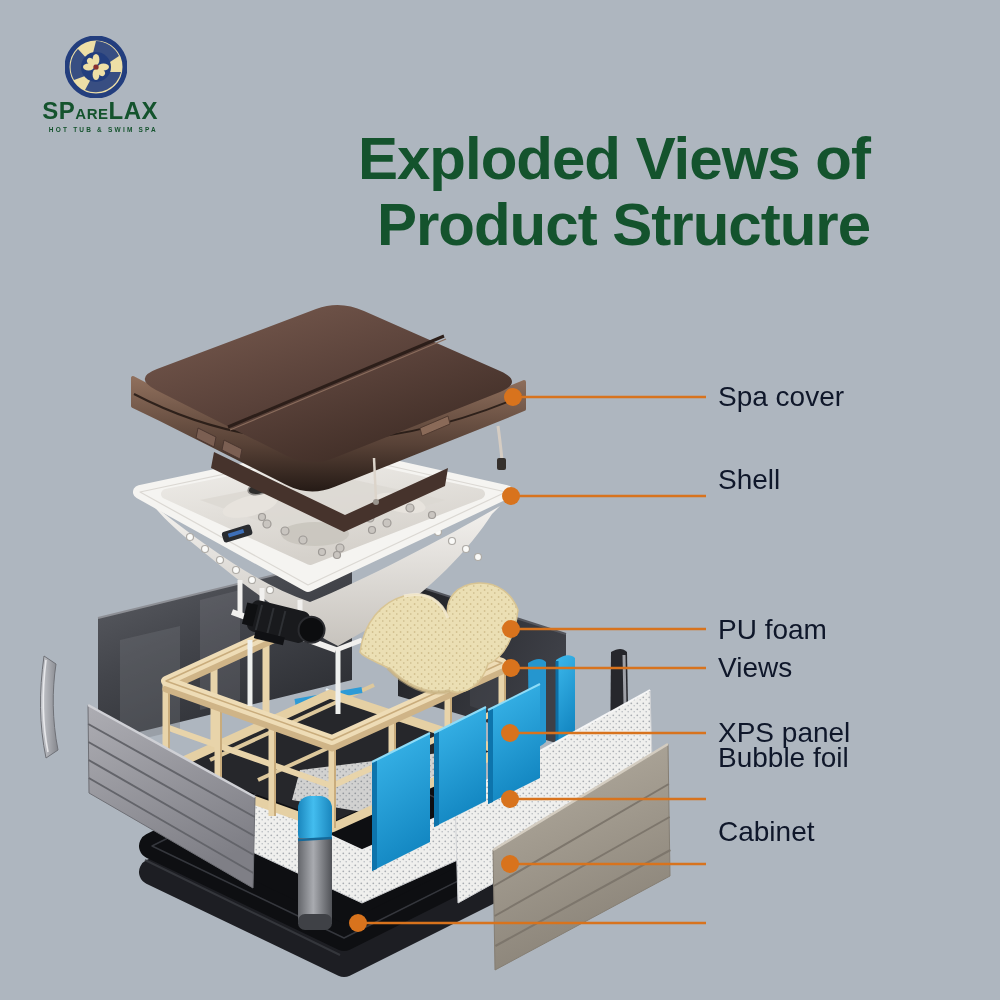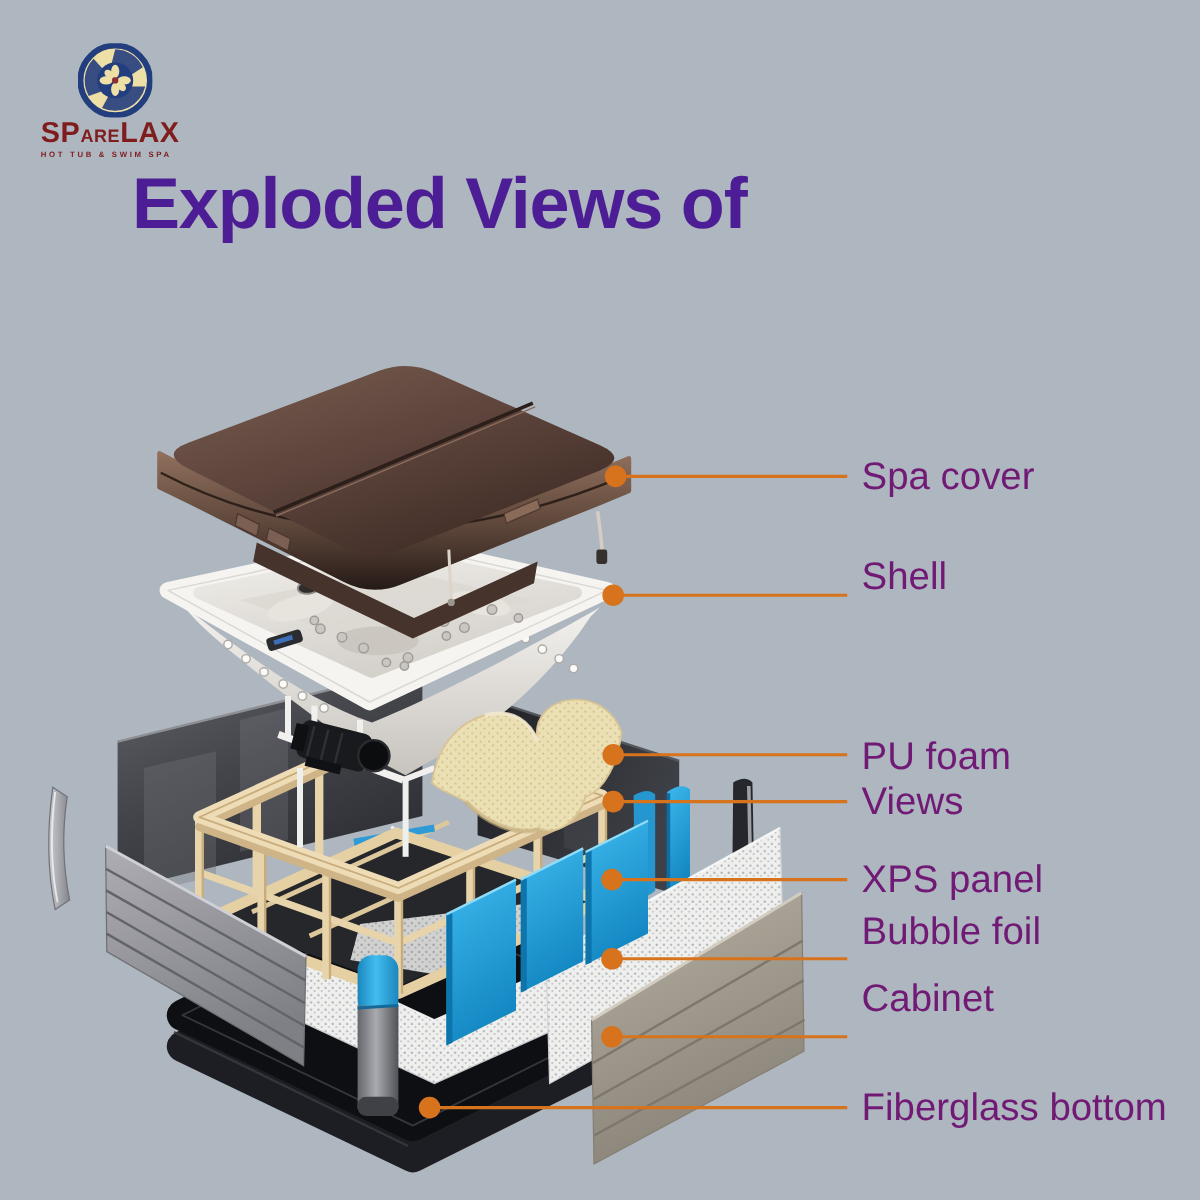--- a/index.html
+++ b/index.html
@@ -1,31 +1,31 @@
 <!DOCTYPE html>
 <html><head>
 <meta charset="utf-8">
 <style>
   html,body{margin:0;padding:0;}
   body{width:1000px;height:1000px;overflow:hidden;font-family:"Liberation Sans",sans-serif;}
   .canvas{position:relative;width:1000px;height:1000px;background:#aeb6bf;}
   .scene{position:absolute;left:0;top:0;width:1000px;height:1000px;}
   
-  .logo{position:absolute;left:34px;top:36px;width:124px;text-align:left;color:#7f1d1d;}
+  .logo{position:absolute;left:34px;top:36px;width:124px;text-align:right;color:#14532d;}
   .logo .emblem{display:block;margin:0 auto;}
   .logo .word{margin-top:2px;font-weight:bold;letter-spacing:.5px;line-height:22px;white-space:nowrap;}
   .logo .word .big{font-size:24px;}
   .logo .word .small{font-size:15px;}
   .logo .tagline{margin-top:1px;font-size:6.5px;font-weight:bold;letter-spacing:2.2px;white-space:nowrap;}
   
-  .title{position:absolute;left:110px;top:126px;width:760px;text-align:left;
-         color:#4c1d95;font-weight:bold;font-size:60px;line-height:66px;letter-spacing:-1px;margin-top:11px;}
+  .title{position:absolute;left:110px;top:126px;width:760px;text-align:right;
+         color:#14532d;font-weight:bold;font-size:60px;line-height:66px;letter-spacing:-1px;}
   
   .label{position:absolute;left:718px;transform:translateY(-50%);
-         font-size:32px;color:#701a75;white-space:nowrap;}
+         font-size:28px;color:#0f172a;white-space:nowrap;}
 </style>
 </head>
 <body>
 
 <div class="canvas">
 
   <svg class="scene" viewBox="0 0 1000 1000">
     <defs>
       <linearGradient id="coverTop" x1="0" y1="0" x2="0.7" y2="1">
         <stop offset="0" stop-color="#7a5c50"></stop>
@@ -352,24 +352,24 @@
         <ellipse cx="36" cy="36" rx="3.2" ry="4.6" transform="rotate(-45 36 36)"></ellipse>
       </g>
       <circle cx="31" cy="31" r="2.6" fill="#8c2f2f"></circle>
     </svg>
     <div class="word"><span class="big">SP</span><span class="small">ARE</span><span class="big">LAX</span></div>
     <div class="tagline">HOT TUB &amp; SWIM SPA</div>
   </div>
 
   <div class="title">
     <div>Exploded Views of</div>
+    <div>Product Structure</div>
   </div>
 
   <div class="label" style="top:397px">Spa cover</div>
   <div class="label" style="top:480px">Shell</div>
   <div class="label" style="top:630px">PU foam</div>
   <div class="label" style="top:668px">Views</div>
   <div class="label" style="top:733px">XPS panel</div>
-  <div class="label" style="top:776px">Bubble foil</div>
+  <div class="label" style="top:758px">Bubble foil</div>
   <div class="label" style="top:832px">Cabinet</div>
-  <div class="label" style="top:923px">Fiberglass bottom</div>
 
 </div>
 
 </body></html>

